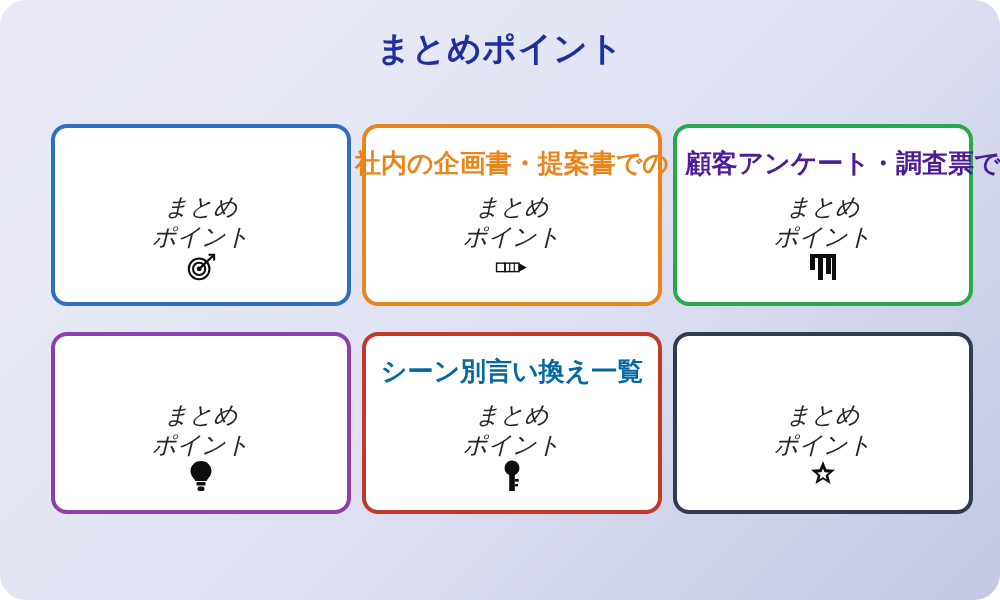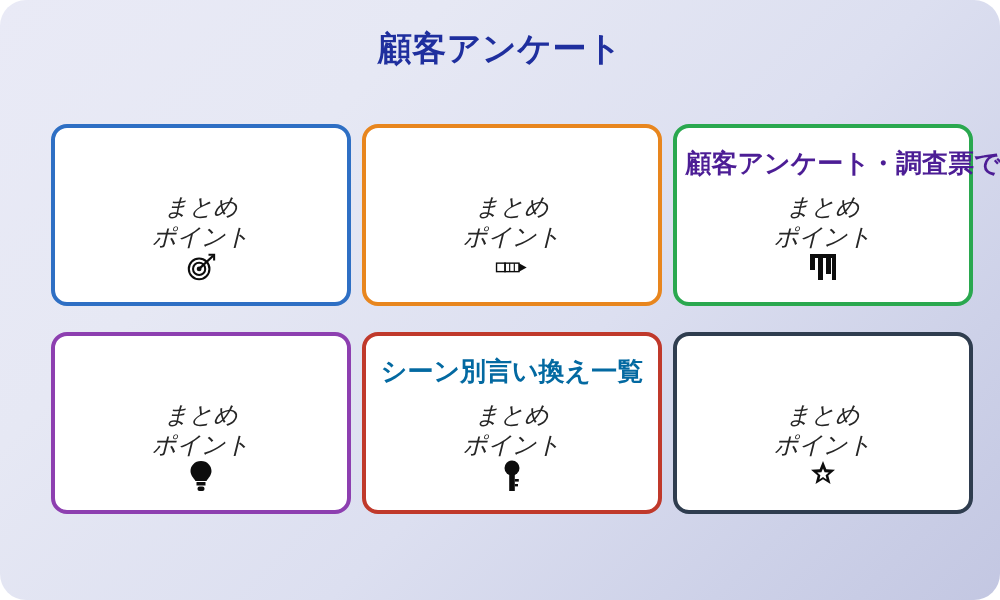--- a/index.html
+++ b/index.html
@@ -112,39 +112,40 @@
   .accent-red    { border-color: #c0392b; }
   .accent-red    .card-title { color: #0369a1; }
   .accent-slate  { border-color: #2f3d4f; }
   .accent-slate  .card-title { color: #2f3d4f; }
 </style>
 </head>
 <body>
 
 <div id="canvas">
 
-  <div id="page-title">顧客アンケート</div>
+  <div id="page-title">まとめポイント</div>
 
   <div id="grid">
 
     <div class="card r0 c0 accent-blue">
       <div class="card-body">まとめ
 ポイント</div>
       <div class="card-icon">
         <svg width="30" height="30" viewBox="0 0 32 32" aria-hidden="true">
           <circle cx="14" cy="18" r="11" fill="none" stroke="#0d0d0d" stroke-width="2.2"></circle>
           <circle cx="14" cy="18" r="6.5" fill="none" stroke="#0d0d0d" stroke-width="2.2"></circle>
           <circle cx="14" cy="18" r="2.6" fill="#0d0d0d"></circle>
           <path d="M14 18 L29 4" stroke="#0d0d0d" stroke-width="2.4" fill="none"></path>
           <path d="M24 3 L30 3 L30 9" stroke="#0d0d0d" stroke-width="2.2" fill="none"></path>
         </svg>
       </div>
     </div>
 
     <div class="card r0 c1 accent-orange">
+      <div class="card-title">社内の企画書・提案書での</div>
       <div class="card-body">まとめ
 ポイント</div>
       <div class="card-icon">
         <svg width="34" height="20" viewBox="0 0 44 20" aria-hidden="true">
           <rect x="2" y="5" width="11" height="11" fill="none" stroke="#0d0d0d" stroke-width="1.8"></rect>
           <rect x="13" y="5" width="18" height="11" fill="none" stroke="#0d0d0d" stroke-width="1.8"></rect>
           <line x1="19" y1="5" x2="19" y2="16" stroke="#0d0d0d" stroke-width="1.5"></line>
           <line x1="25" y1="5" x2="25" y2="16" stroke="#0d0d0d" stroke-width="1.5"></line>
           <path d="M31 5 L41 10.5 L31 16 Z" fill="#0d0d0d"></path>
         </svg>

